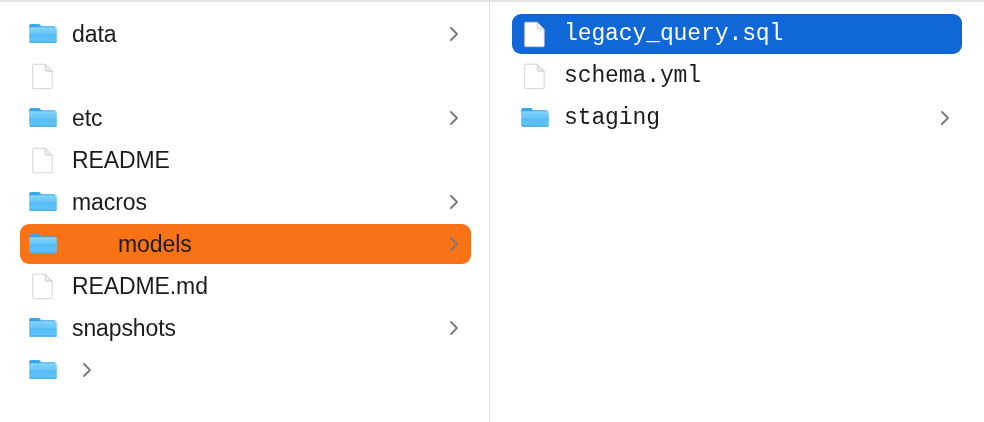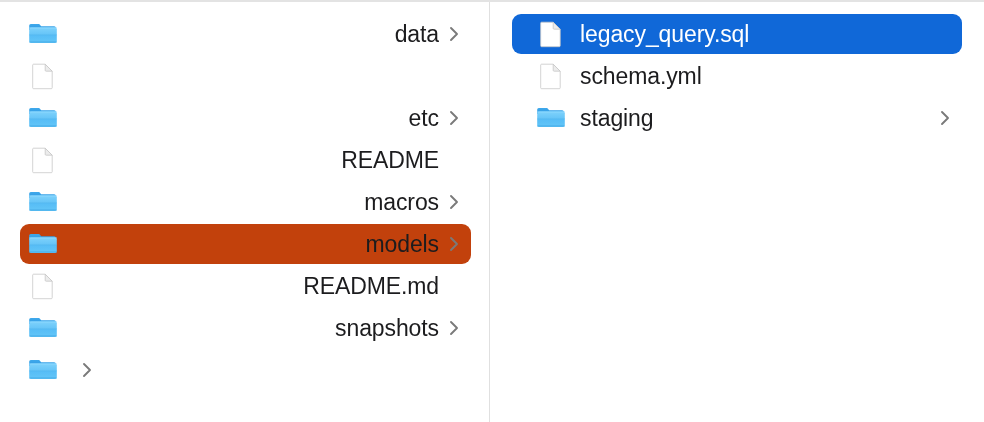--- a/index.html
+++ b/index.html
@@ -29,40 +29,39 @@
     position: relative;
     height: 100%;
     box-sizing: border-box;
     padding-top: 10px;
     background: #ffffff;
     overflow: hidden;
   }
   .column.col-left {
     width: 490px;
     border-right: 1.5px solid #e0e0e0;
-    text-align: right;
   }
   .column.col-right {
     width: 494px;
   }
 
   .row {
     position: relative;
     display: flex;
     align-items: center;
     height: 40px;
     margin: 2px 0;
     padding: 0 16px 0 20px;
     box-sizing: border-box;
     border-radius: 9px;
   }
   .col-left .row { margin-left: 20px; margin-right: 18px; padding-left: 8px; padding-right: 10px; }
-  .col-right .row { margin-left: 22px; margin-right: 22px; padding-left: 24px; padding-right: 10px; }
-
-  .row.sel-gray { background: #c2410c; }
+  .col-right .row { margin-left: 22px; margin-right: 22px; padding-left: 8px; padding-right: 10px; font-family: Liberation Mono, monospace; }
+
+  .row.sel-gray { background: #f97316; gap: 46px; }
   .row.sel-blue { background: #1068d8; }
 
   .icon {
     width: 30px;
     height: 30px;
     flex: 0 0 30px;
     position: relative;
     margin-right: 14px;
   }
   .icon svg { display: block; width: 30px; height: 30px; }

